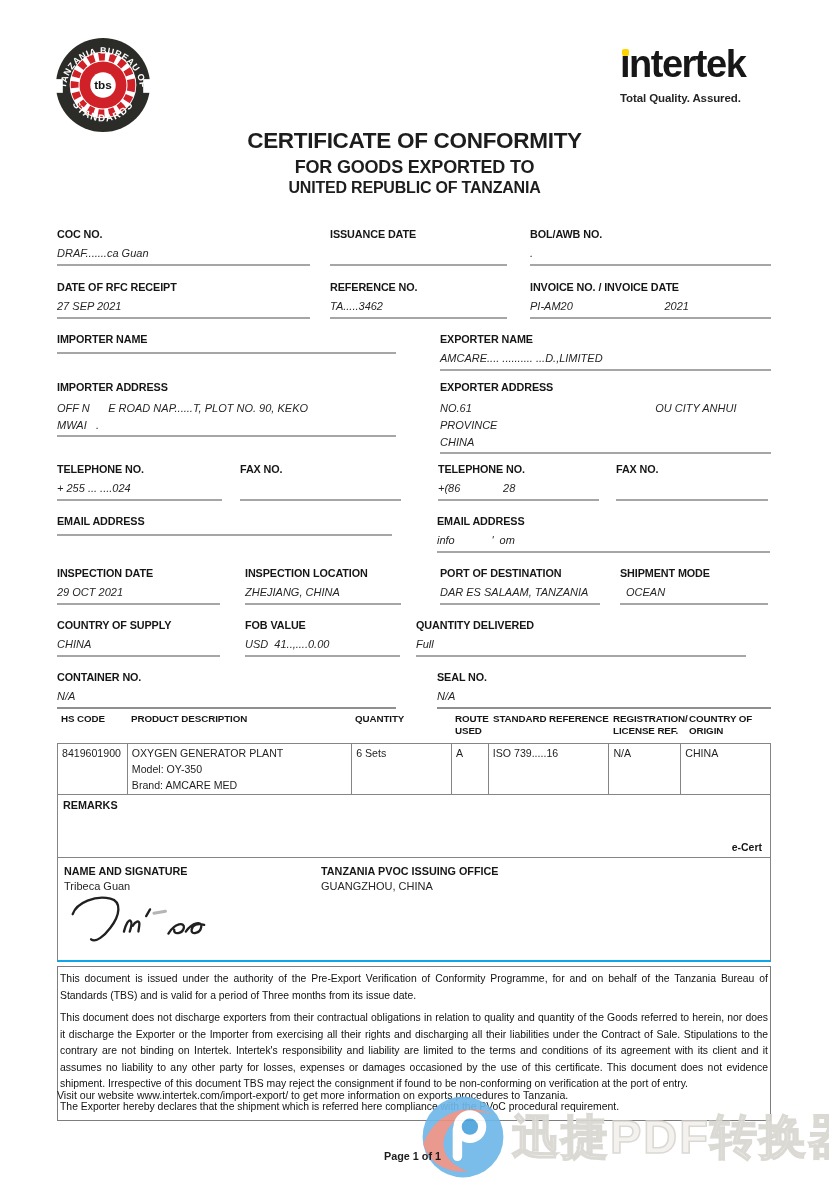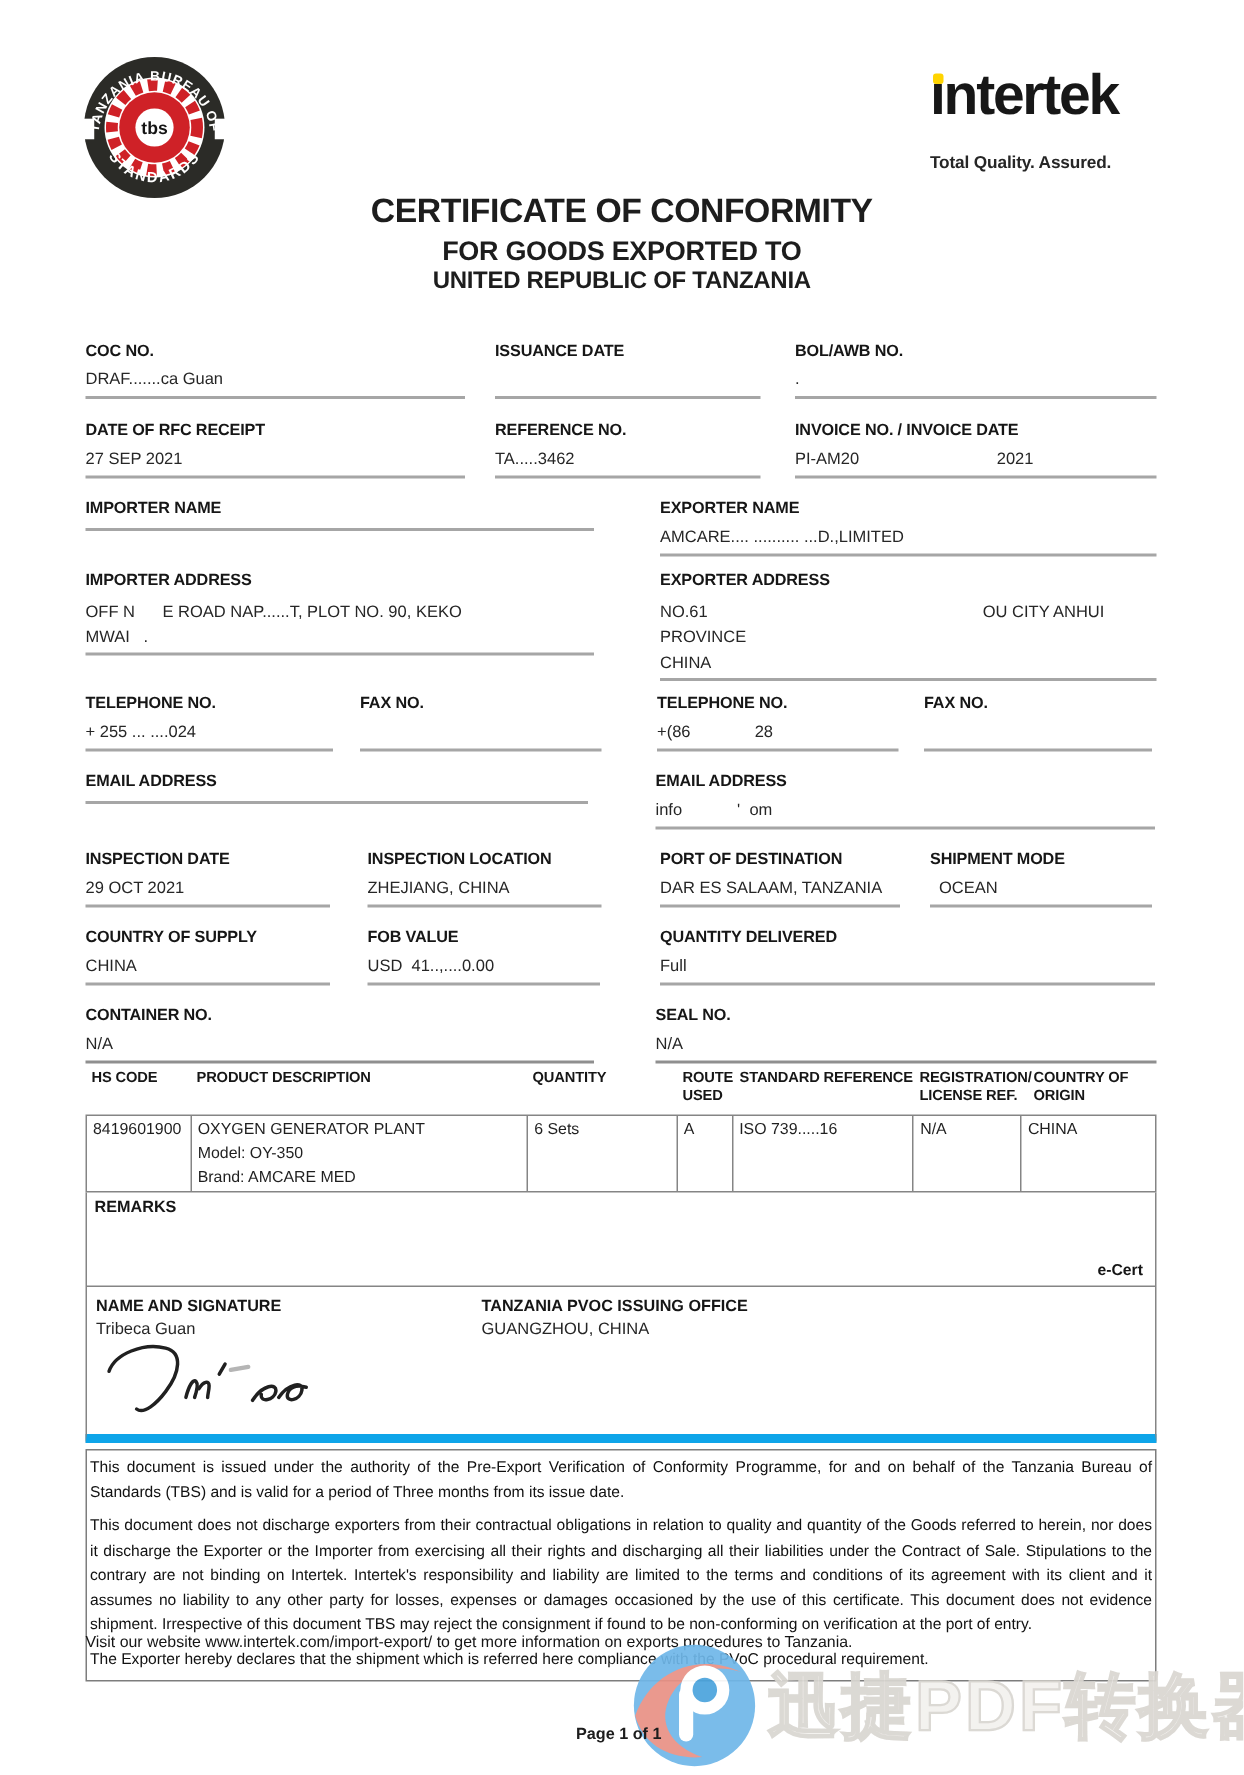--- a/index.html
+++ b/index.html
@@ -8,47 +8,47 @@
     position:relative; width:829px; height:1183px; background:#fff;
     font-family:"Liberation Sans", sans-serif; color:#222; overflow:hidden;
   }
   svg text { font-family:"Liberation Sans", sans-serif; }
 
   
   .tbs-logo { position:absolute; left:54px; top:36px; width:98px; height:98px; }
   .intertek { position:absolute; left:620px; top:42px; width:190px; }
   .itk-word { position:relative; font-size:38px; font-weight:700; letter-spacing:-1.5px; color:#171717; line-height:44px; }
   .itk-dot  { position:absolute; left:2px; top:7px; width:7px; height:7px; background:#ffd400; border-radius:2px; }
-  .itk-tag  { margin-top:17px; font-size:11.5px; font-weight:700; color:#262626; letter-spacing:-0.1px; }
+  .itk-tag  { margin-top:6px; font-size:11.5px; font-weight:700; color:#262626; letter-spacing:-0.1px; }
 
   
   .title { position:absolute; left:0; right:0; top:128px; text-align:center; color:#1d1d1d; }
   .t1 { font-size:22.5px; font-weight:700; letter-spacing:-0.3px; }
   .t2 { font-size:18px; font-weight:700; margin-top:3px; letter-spacing:-0.2px; }
   .t3 { font-size:16px; font-weight:700; margin-top:1px; letter-spacing:-0.2px; }
 
   
   .field { position:absolute; }
   .flabel { font-size:10.8px; font-weight:700; color:#161616; letter-spacing:-0.1px; white-space:nowrap; margin-bottom:7px; }
-  .fvalue { font-size:11px; color:#262626; white-space:pre-wrap; min-height:14px; margin-bottom:3px; }
+  .fvalue { font-size:11px; color:#262626; white-space:pre-wrap; min-height:14px; margin-bottom:3px;font-style:italic; }
   .fvalue.addr { line-height:17px; min-height:17px; margin-bottom:0; }
   .frule  { height:2px; background:#a6a6a6; margin-top:1px; }
 
   
   .thead { position:absolute; left:57px; top:713px; width:714px; height:30px; }
   .th { position:absolute; top:0; font-size:9.8px; font-weight:700; color:#161616; line-height:12px; letter-spacing:-0.1px; }
   .trow { position:absolute; left:57px; top:743px; width:714px; height:52px; border:1px solid #858585; display:flex; }
   .td { font-size:10.6px; color:#1f1f1f; line-height:16px; padding:1px 4px; border-right:1px solid #858585; overflow:hidden; }
   .td:last-child { border-right:none; }
   .td.c-hs { width:70px; } .td.c-desc { width:225px; } .td.c-qty { width:100px; }
   .td.c-route { width:37px; } .td.c-std { width:121px; } .td.c-reg { width:72px; } .td.c-org { width:89px; }
 
   
   .bigbox { position:absolute; left:57px; top:795px; width:714px; height:167px;
-    border-left:1px solid #858585; border-right:1px solid #858585; border-bottom:6px solid #0ea5e9; }
+    border-left:1px solid #858585; border-right:1px solid #858585; border-bottom:2px solid #0ea5e9; }
   .remarks-label { position:absolute; left:5px; top:4px; font-size:10.8px; font-weight:700; color:#161616; }
   .ecert { position:absolute; right:8px; top:46px; font-size:10.5px; font-weight:700; color:#161616; }
   .boxdivider { position:absolute; left:0; right:0; top:62px; height:1px; background:#858585; }
   .sig-left { position:absolute; left:6px; top:70px; }
   .sig-label { font-size:10.8px; font-weight:700; color:#161616; }
   .sig-name { font-size:11px; color:#262626; margin-top:3px; }
   .sig-svg { position:absolute; left:8px; top:96px; }
   .office { position:absolute; left:263px; top:70px; }
   .office-label { font-size:10.8px; font-weight:700; color:#161616; }
   .office-value { font-size:11px; color:#262626; margin-top:3px; }
@@ -214,21 +214,21 @@
   <div class="field" style="left:57px;top:619px;width:163px">
     <div class="flabel">COUNTRY OF SUPPLY</div>
     <div class="fvalue">CHINA</div>
     <div class="frule"></div>
   </div>
   <div class="field" style="left:245px;top:619px;width:155px">
     <div class="flabel">FOB VALUE</div>
     <div class="fvalue">USD  41..,....0.00</div>
     <div class="frule"></div>
   </div>
-  <div class="field" style="left:440px;top:619px;width:330px">
+  <div class="field" style="left:416px;top:619px;width:330px">
     <div class="flabel">QUANTITY DELIVERED</div>
     <div class="fvalue">Full</div>
     <div class="frule"></div>
   </div>
 
   <div class="field" style="left:57px;top:671px;width:339px">
     <div class="flabel">CONTAINER NO.</div>
     <div class="fvalue">N/A</div>
     <div class="frule" style="background:#8f8f8f;height:1.5px"></div>
   </div>

